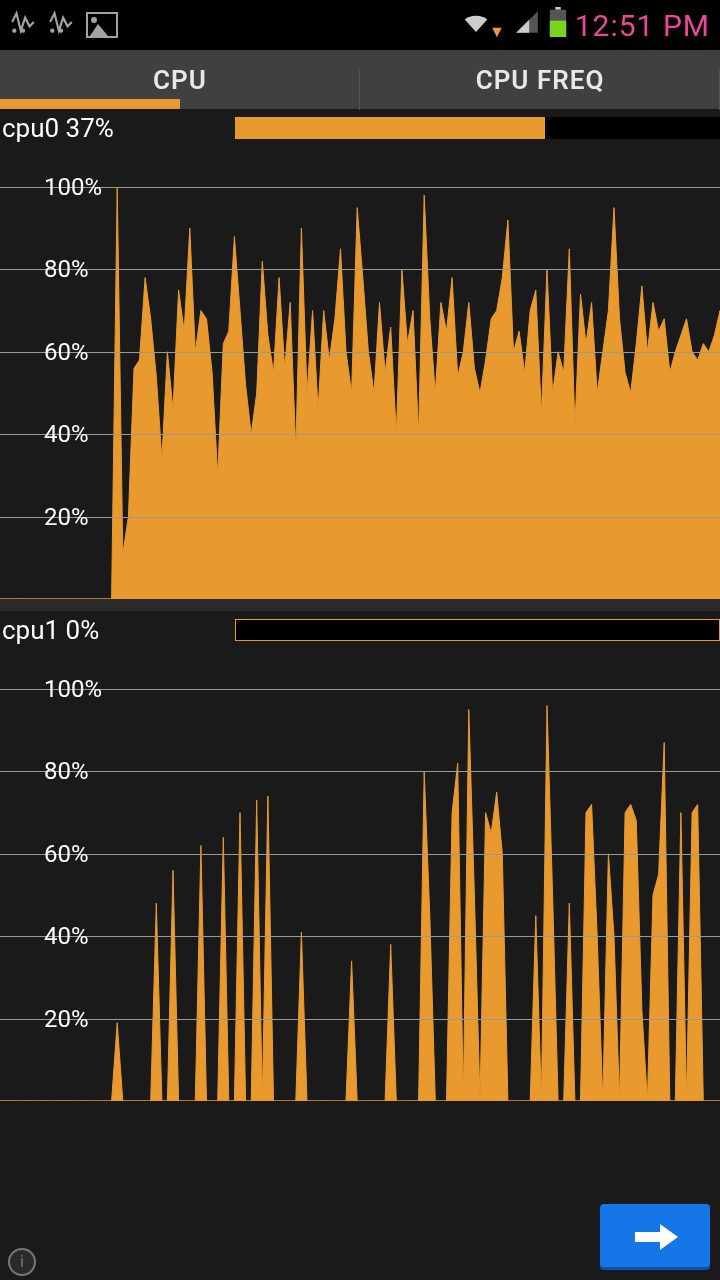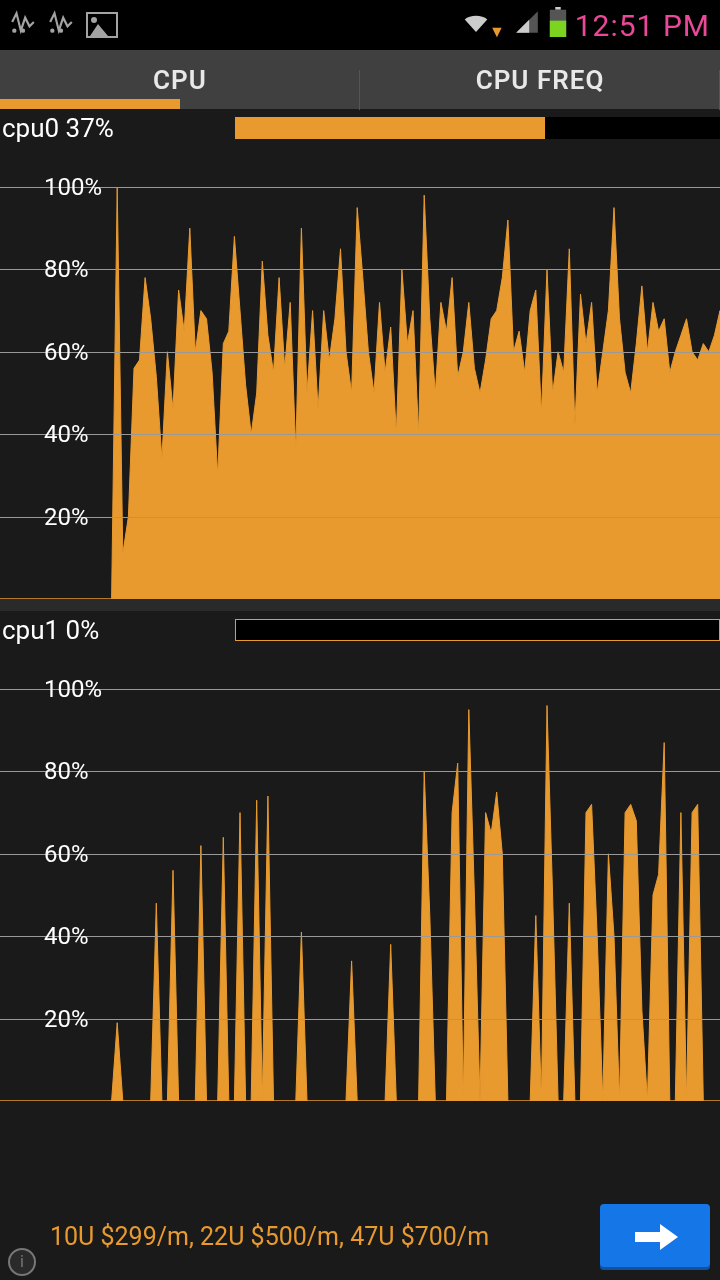--- a/index.html
+++ b/index.html
@@ -245,20 +245,19 @@
           <div class="gridline" style="top: 40px;"></div>
           <div class="ytick-label" style="top: 40px;">100%</div>
         </div>
     </div>
   </div>
 </div>
 
 <div class="ad-bar">
   <div class="ad-info">i</div>
   <div>
-    <div>10U $299/m, 22U $500/m, 47U $700/m</div>
   </div>
   <div class="ad-btn">
     <svg width="50" height="34" viewBox="0 0 50 34">
       <path d="M5 12 L30 12 L30 4 L48 17 L30 30 L30 22 L5 22 Z" fill="#fff"></path>
     </svg>
   </div>
 </div>
 
 </body></html>

